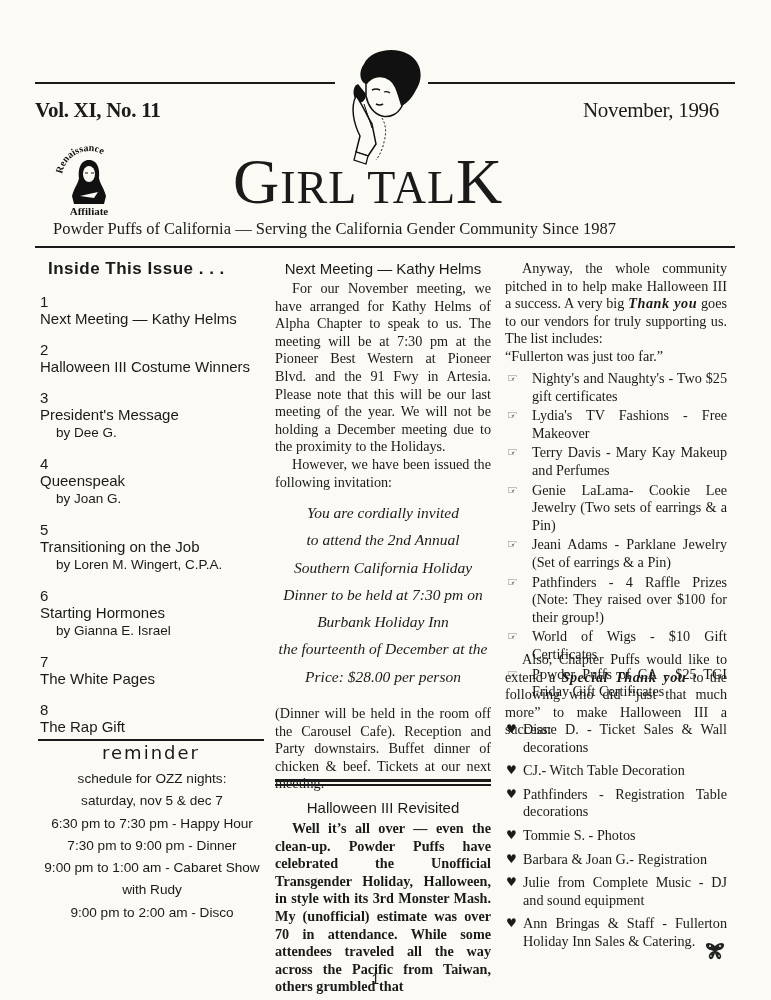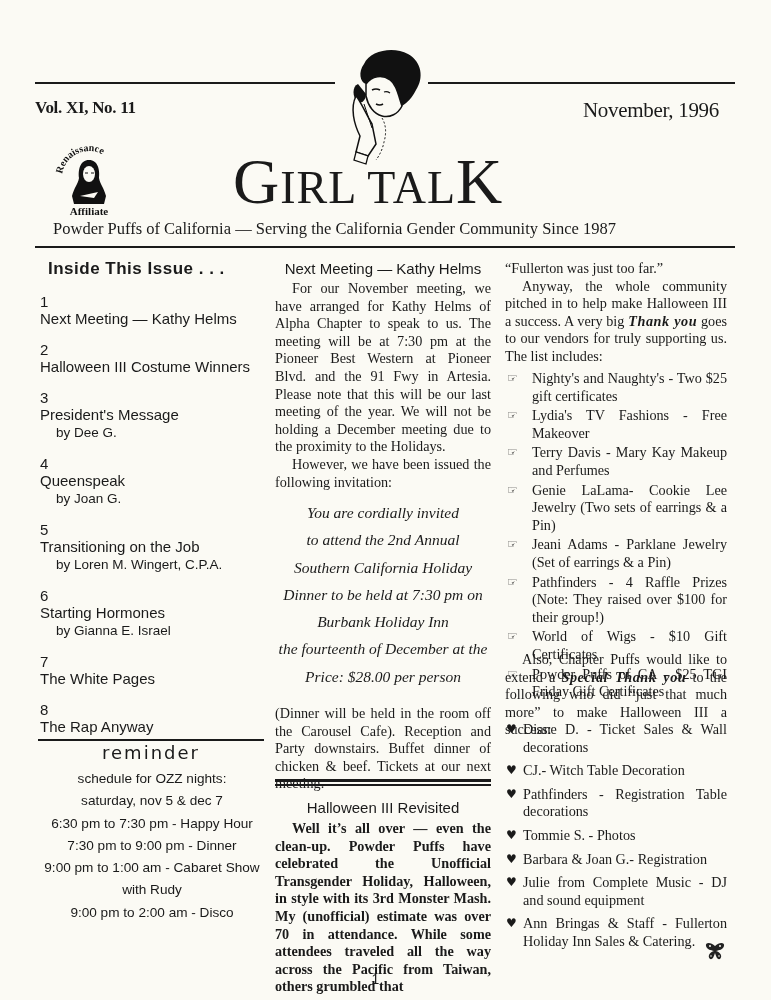--- a/index.html
+++ b/index.html
@@ -7,21 +7,21 @@
     width: 771px; height: 1000px; position: relative; overflow: hidden;
     background: #fbfaf4;
     color: #1a1a1a;
     font-family: "Liberation Serif", serif;
   }
   .abs { position: absolute; }
   .rule { position: absolute; background: #1a1a1a; }
   .sans { font-family: "Liberation Sans", sans-serif; }
 
   
-  .vol { left: 35px; top: 98px; font-size: 17px; font-weight: bold; letter-spacing: -0.3px; font-family: Liberation Serif, serif; }
+  .vol { left: 35px; top: 98px; font-size: 21px; font-weight: bold; letter-spacing: -0.3px; font-family: Liberation Serif, serif; }
   .date { right: 52px; top: 98px; font-size: 21px; font-weight: normal; letter-spacing: -0.3px; }
   .title { left: 233px; top: 150px; font-size: 64px; line-height: 64px; letter-spacing: 1px; font-weight: normal; }
   .title .cap { font-size: 64px; }
   .title .sm { font-size: 46px; }
   .subtitle { left: 0; width: 669px; top: 219px; text-align: center; font-size: 16.5px; }
 
   
   .toc-head { left: 40px; top: 259px; font-size: 17px; font-weight: bold; letter-spacing: 0.5px; margin-left: 8px; }
   .toc { left: 40px; top: 294px; width: 220px; }
   .toc-item { font-family: "Liberation Sans", sans-serif; margin-bottom: 10px; }
@@ -122,21 +122,21 @@
     <div class="toc-num">6</div>
     <div class="toc-title">Starting Hormones</div>
     <div class="toc-by">by Gianna E. Israel</div>
   </div>
   <div class="toc-item" style="margin-top:14px;">
     <div class="toc-num">7</div>
     <div class="toc-title">The White Pages</div>
   </div>
   <div class="toc-item" style="margin-top:14px;">
     <div class="toc-num">8</div>
-    <div class="toc-title">The Rap Anyway</div>
+    <div class="toc-title">The Rap Gift</div>
   </div>
 </div>
 <div class="rule" style="left:38px; top:739px; width:226px; height:2px;"></div>
 
 <div class="abs reminder-head">reminder</div>
 <div class="abs reminder">
   <div>schedule for OZZ nights:</div>
   <div>saturday, nov 5 &amp; dec 7</div>
   <div>6:30 pm to 7:30 pm - Happy Hour</div>
   <div>7:30 pm to 9:00 pm - Dinner</div>
@@ -168,22 +168,22 @@
 <div class="rule" style="left:275px; top:784px; width:216px; height:2px;"></div>
 
 <div class="abs mid mid-head" style="top:799px;">Halloween III Revisited</div>
 <div class="abs mid body-text" style="top:820px;font-weight:bold;">
   <p>Well it’s all over — even the clean-up. Powder Puffs have celebrated the Unofficial Transgender Holiday, Halloween, in style with its 3rd Monster Mash. My (unofficial) estimate was over 70 in attendance. While some attendees traveled all the way across the Pacific from Taiwan, others grumbled that</p>
 </div>
 
 <div class="abs page-num">1</div>
 
 <div class="abs right body-text" style="top:260px;">
+  <p><span>Anyway, the whole community pitched in to help make Halloween III a success. A very big </span><span class="bi">Thank you</span><span> goes to our vendors for truly supporting us. The list includes:</span></p>
   <p style="text-indent:0;">“Fullerton was just too far.”</p>
-  <p><span>Anyway, the whole community pitched in to help make Halloween III a success. A very big </span><span class="bi">Thank you</span><span> goes to our vendors for truly supporting us. The list includes:</span></p>
 </div>
 
 <div class="abs right" style="top:370px;">
   <div class="vendor"><span class="pointer">☞</span><span>Nighty's and Naughty's - Two $25 gift certificates</span></div>
   <div class="vendor"><span class="pointer">☞</span><span>Lydia's TV Fashions - Free Makeover</span></div>
   <div class="vendor"><span class="pointer">☞</span><span>Terry Davis - Mary Kay Makeup and Perfumes</span></div>
   <div class="vendor"><span class="pointer">☞</span><span>Genie LaLama- Cookie Lee Jewelry (Two sets of earrings &amp; a Pin)</span></div>
   <div class="vendor"><span class="pointer">☞</span><span>Jeani Adams - Parklane Jewelry (Set of earrings &amp; a Pin)</span></div>
   <div class="vendor"><span class="pointer">☞</span><span>Pathfinders - 4 Raffle Prizes (Note: They raised over $100 for their group!)</span></div>
   <div class="vendor"><span class="pointer">☞</span><span>World of Wigs - $10 Gift Certificates</span></div>

